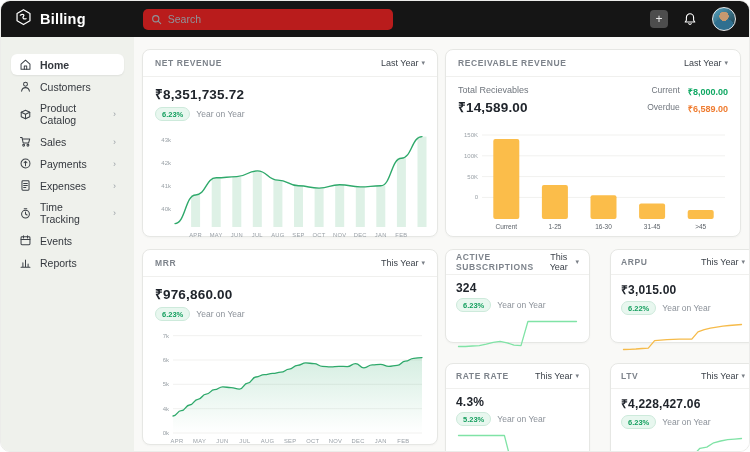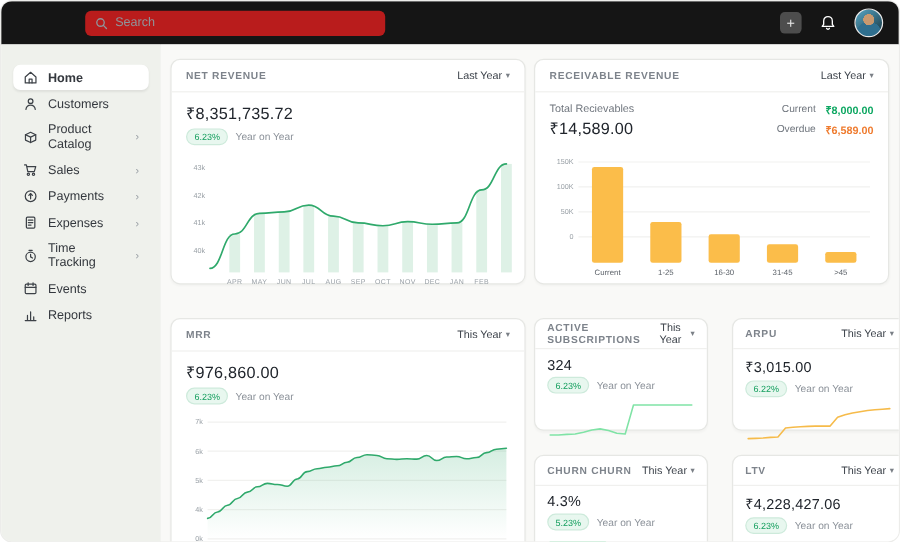--- a/index.html
+++ b/index.html
@@ -21,34 +21,34 @@
     radial-gradient(circle at 50% 95%, #2f6f8f 0 45%, transparent 46%),
     linear-gradient(140deg,#58a7c5,#16333f)}
   
   .body{display:flex;height:416px}
   .sidebar{width:133px;background:#eff1ec;padding:17px 10px 0 10px;flex-shrink:0}
   .side-item{display:flex;align-items:center;gap:8px;padding:4px 8px;margin-bottom:1px;border-radius:6px;font-size:10.5px;color:#34383e;cursor:pointer}
   .side-item.active{background:#fff;box-shadow:0 1px 2px rgba(0,0,0,.07);font-weight:700}
   .side-item .icn{display:flex;flex-shrink:0}
   .side-item .chev{margin-left:auto;color:#9aa0a6;font-size:9px}
   .main{flex:1;padding:12px 10px 8px 8px;background:#f9f9f7;overflow:hidden}
-  .row1{display:flex;gap:7px;margin-bottom:28px}
+  .row1{display:flex;gap:7px;margin-bottom:12px}
   .row2{display:flex;gap:7px}
   .card{background:#fff;border:1px solid #e6e7e4;border-radius:8px;box-shadow:0 1px 2px rgba(0,0,0,.03)}
   .card-big{width:296px;height:188px}
   .card-mrr{width:296px;height:196px}
   .mini-grid{display:grid;grid-template-columns:145px 146px;grid-template-rows:94px 97px;gap:20px}
   .card-head{height:27px;display:flex;align-items:center;justify-content:space-between;padding:0 12px;border-bottom:1px solid #f0f0ee}
   .card-title{font-size:8.5px;font-weight:700;color:#7d838b;letter-spacing:.6px}
   .dropdown{display:flex;align-items:center;gap:3px;background:none;border:none;cursor:pointer;font-family:"Liberation Sans",sans-serif;font-size:9px;color:#3d434b}
   .dropdown .caret{font-size:7px;color:#7a7f86}
   .card-body{padding:8px 12px 0 12px}
-  .value{font-size:13.5px;font-weight:400;color:#20252c;letter-spacing:.2px}
+  .value{font-size:13.5px;font-weight:700;color:#20252c;letter-spacing:.2px}
   .badge-row{display:flex;align-items:center;gap:6px;margin-top:4px}
-  .badge{font-size:7.5px;font-weight:400;color:#149f5e;background:#e8f7ef;border:1px solid #cdeadb;border-radius:8px;padding:1.5px 6px}
+  .badge{font-size:7.5px;font-weight:700;color:#149f5e;background:#e8f7ef;border:1px solid #cdeadb;border-radius:8px;padding:1.5px 6px}
   .caption{font-size:8.5px;color:#8b9199}
   .recv-top{display:flex;justify-content:space-between;align-items:flex-start}
   .recv-label{font-size:9px;color:#6f757d;margin-bottom:3px}
   .recv-line{display:flex;justify-content:flex-end;gap:8px;font-size:8.5px;margin-bottom:4px}
   .recv-line .lbl{color:#6f757d}
   .recv-line .val{font-weight:700;font-size:9px}
   .val-green{color:#0fa863}
   .val-orange{color:#ef7c30}
   .mini .card-head{height:25px;padding:0 10px}
   .mini .card-body{padding:6px 10px 0 10px}
@@ -56,20 +56,29 @@
   .mini .badge-row{margin-top:3px}
   svg.chart{display:block;margin-top:7px}
   svg text{font-family:"Liberation Sans",sans-serif}
 </style>
 </head>
 <body>
 
 <div class="app">
 
   <div class="topbar">
+    <div class="brand">
+      <span class="icn">
+        <svg width="19" height="19" viewBox="0 0 20 20" fill="none" stroke="#fff" stroke-width="1.3" stroke-linejoin="round" stroke-linecap="round">
+          <path d="M10 1.8 3.2 5.7v7.8l6.8 3.9 6.8-3.9V5.7z"></path>
+          <path d="M6.6 7.6c2.3-1.9 4.8-.5 3.4 1.1-1.3 1.5-.3 3.5 2.7 2.6"></path>
+        </svg>
+      </span>
+      <span class="brand-name">Billing</span>
+    </div>
     <div class="search">
       <span style="display:flex">
         <svg width="11" height="11" viewBox="0 0 12 12" fill="none" stroke="#8f949a" stroke-width="1.2" stroke-linecap="round">
           <circle cx="5.2" cy="5.2" r="3.4"></circle>
             <path d="M7.8 7.8 10.6 10.6"></path>
         </svg>
       </span>
       <input type="text" placeholder="Search" style="">
     </div>
     <div class="top-right">
@@ -360,21 +369,21 @@
                 <span class="caption">Year on Year</span>
               </div>
               <svg class="chart" width="123" height="30" viewBox="0 0 123 30">
                   <path d="M2.5,27.5L8.7,27.3L14.9,27.0L21.1,26.5L27.3,26.1L33.6,18.6L39.8,18.1L46.0,17.6L52.2,17.3L58.4,17.1L64.6,17.1L70.8,17.1L77.0,9.8L83.2,7.7L89.4,6.1L95.7,5.1L101.9,4.1L108.1,3.5L114.3,3.0L120.5,2.5" fill="none" stroke="#f6bb4a" stroke-width="1.3" stroke-linejoin="round" stroke-linecap="round"></path>
                 </svg>
             </div>
           </section>
 
           <section class="card mini">
             <div class="card-head">
-              <span class="card-title">CHURN CHURN</span>
+              <span class="card-title">RATE RATE</span>
               <button class="dropdown">
                 <span>This Year</span>
                 <span class="caret">▾</span>
               </button>
             </div>
             <div class="card-body">
               <div class="value">4.3%</div>
               <div class="badge-row">
                 <span class="badge">5.23%</span>
                 <span class="caption">Year on Year</span>

